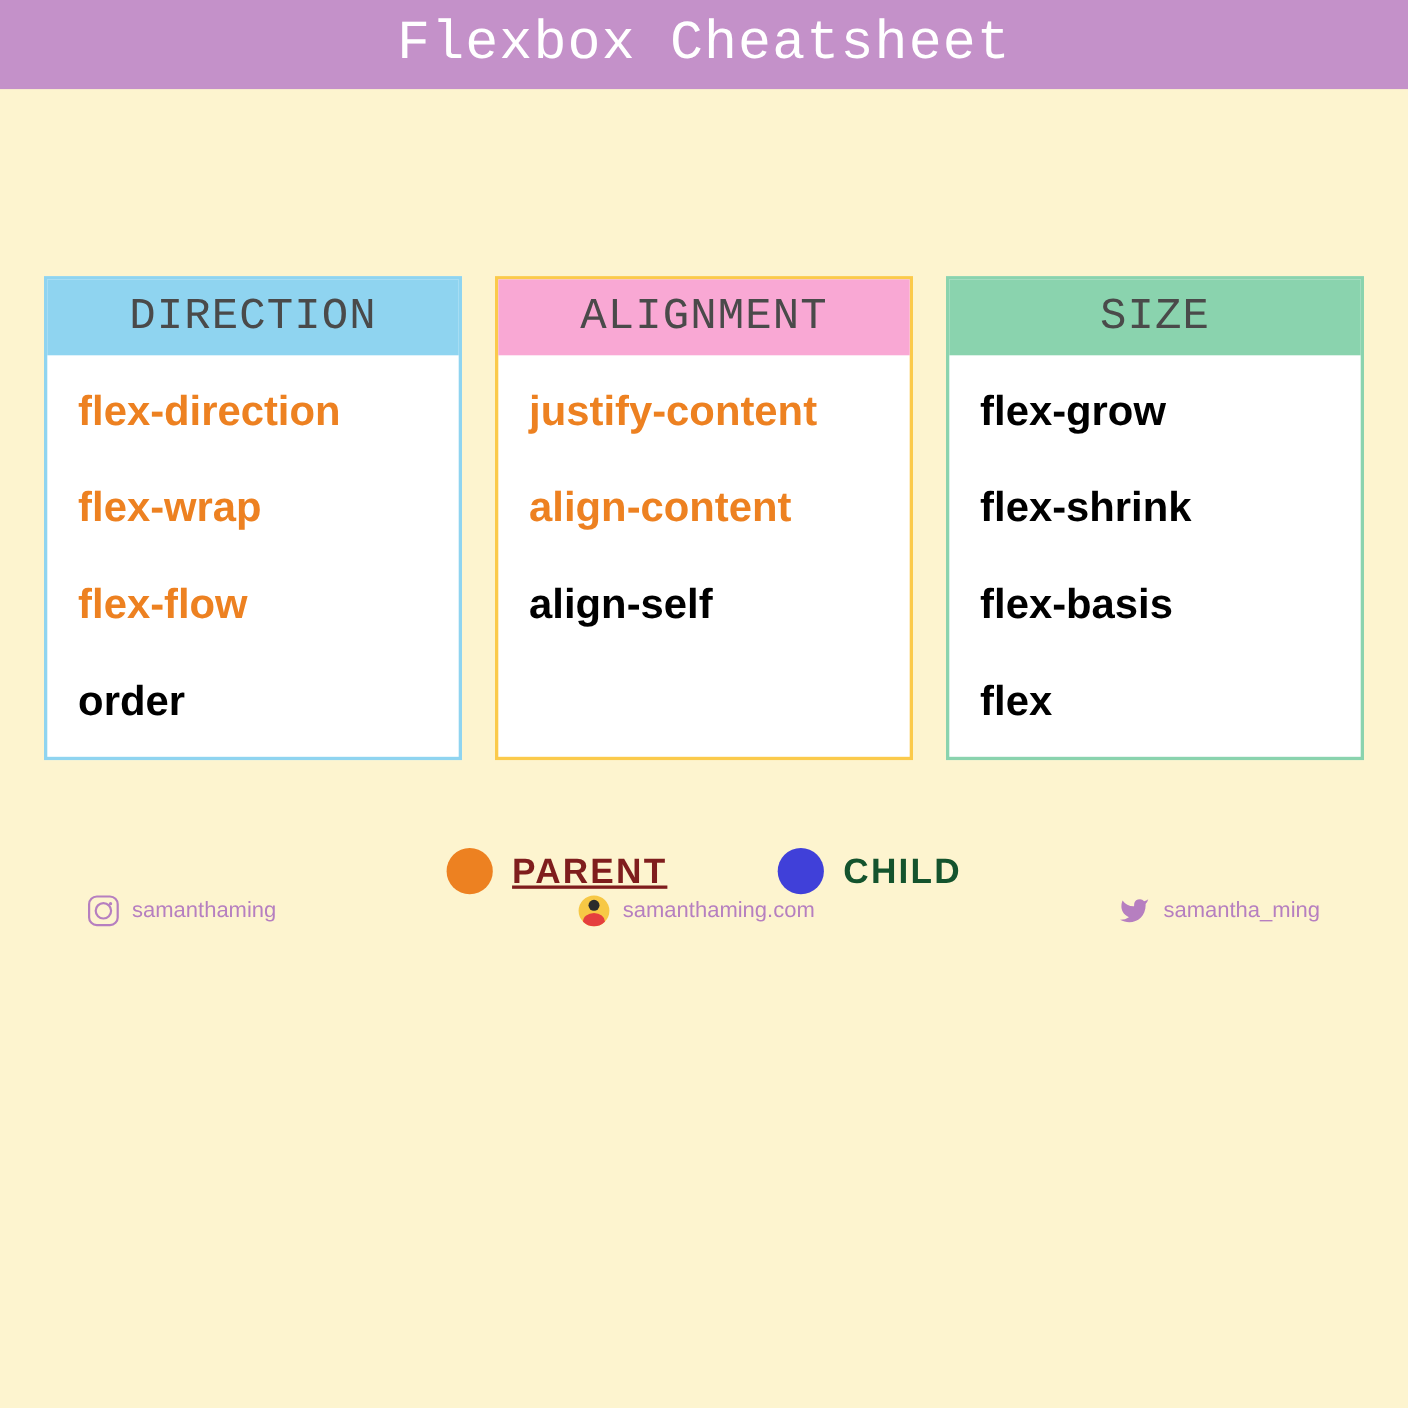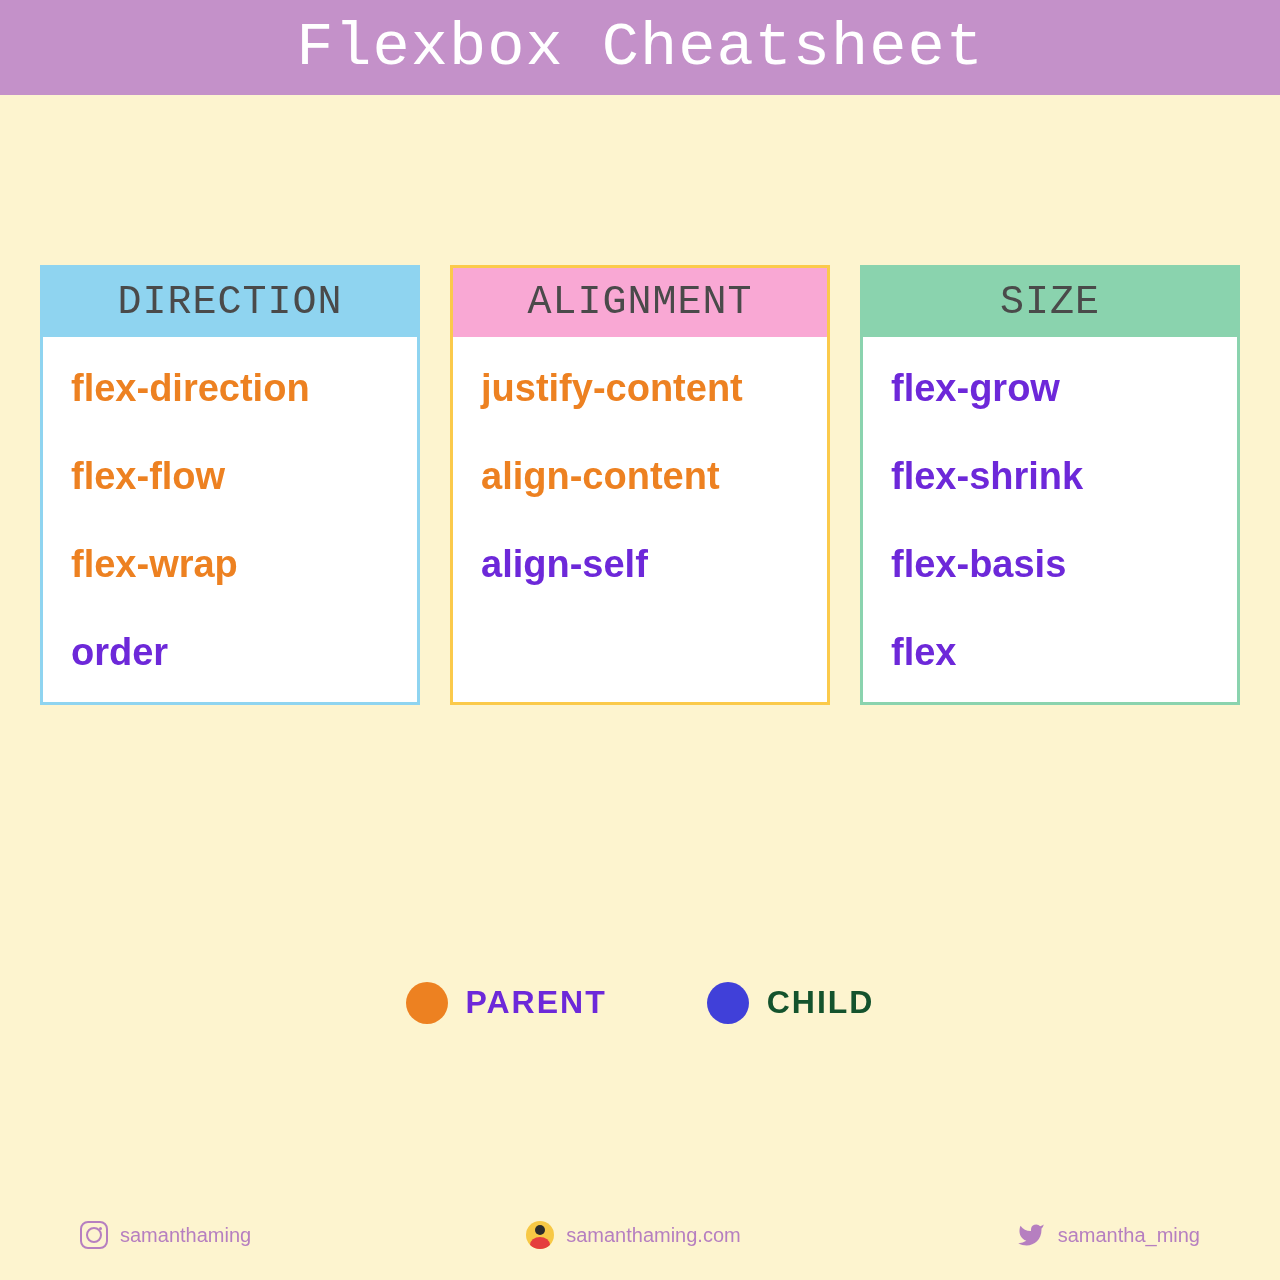--- a/index.html
+++ b/index.html
@@ -10,29 +10,29 @@
       font-family: -apple-system, BlinkMacSystemFont, "Segoe UI", Helvetica, Arial, sans-serif;
       display: flex;
       flex-direction: column;
     }
     .header {
       background: #c491c9;
       color: #ffffff;
       text-align: center;
       padding: 12px 0;
       font-family: "Courier New", Courier, monospace;
-      font-size: 62px;
+      font-size: 50px;
       font-weight: 400;
       letter-spacing: 1px;
     }
     .main {
       flex: 1;
       display: flex;
       flex-direction: column;
-      justify-content: space-between;
+      justify-content: flex-start;
       padding: 0 40px 30px 40px;
     }
     .cards {
       display: flex;
       justify-content: space-between;
       gap: 30px;
       margin-top: 170px;
     }
     .card {
       flex: 1;
@@ -60,21 +60,21 @@
       padding: 30px 28px 28px 28px;
       display: flex;
       flex-direction: column;
       gap: 45px;
     }
     .prop {
       font-size: 38px;
       font-weight: 700;
     }
     .parent { color: #ed8121; }
-    .child  { color: #6d28d9; }
+    .child  { color: #000000; }
     .legend {
       display: flex;
       justify-content: center;
       gap: 100px;
       margin-top: 80px;
     }
     .legend-item {
       display: flex;
       align-items: center;
       gap: 18px;
@@ -84,21 +84,21 @@
       height: 42px;
       border-radius: 50%;
     }
     .dot.parent-dot { background: #ed8121; }
     .dot.child-dot  { background: #4040d9; }
     .legend-label {
       font-size: 32px;
       font-weight: 700;
       letter-spacing: 2px;
     }
-    .legend-label.parent { color: #6d28d9; }
+    .legend-label.parent { color: #7f1d1d; text-decoration: underline; }
     .legend-label.child  { color: #14532d; }
     .footer {
       display: flex;
       justify-content: space-between;
       align-items: center;
       padding: 0 40px;
       font-size: 20px;
       color: #b67fc0;
       font-weight: 500;
     }
@@ -174,22 +174,22 @@
 </div>
 
 <div class="main">
 
   <div class="cards">
 
     <div class="card direction">
       <div class="card-header">DIRECTION</div>
       <div class="card-body">
         <div class="prop parent">flex-direction</div>
+        <div class="prop parent">flex-wrap</div>
         <div class="prop parent">flex-flow</div>
-        <div class="prop parent">flex-wrap</div>
         <div class="prop child">order</div>
       </div>
     </div>
 
     <div class="card alignment">
       <div class="card-header">ALIGNMENT</div>
       <div class="card-body">
         <div class="prop parent">justify-content</div>
         <div class="prop parent">align-content</div>
         <div class="prop child">align-self</div>

